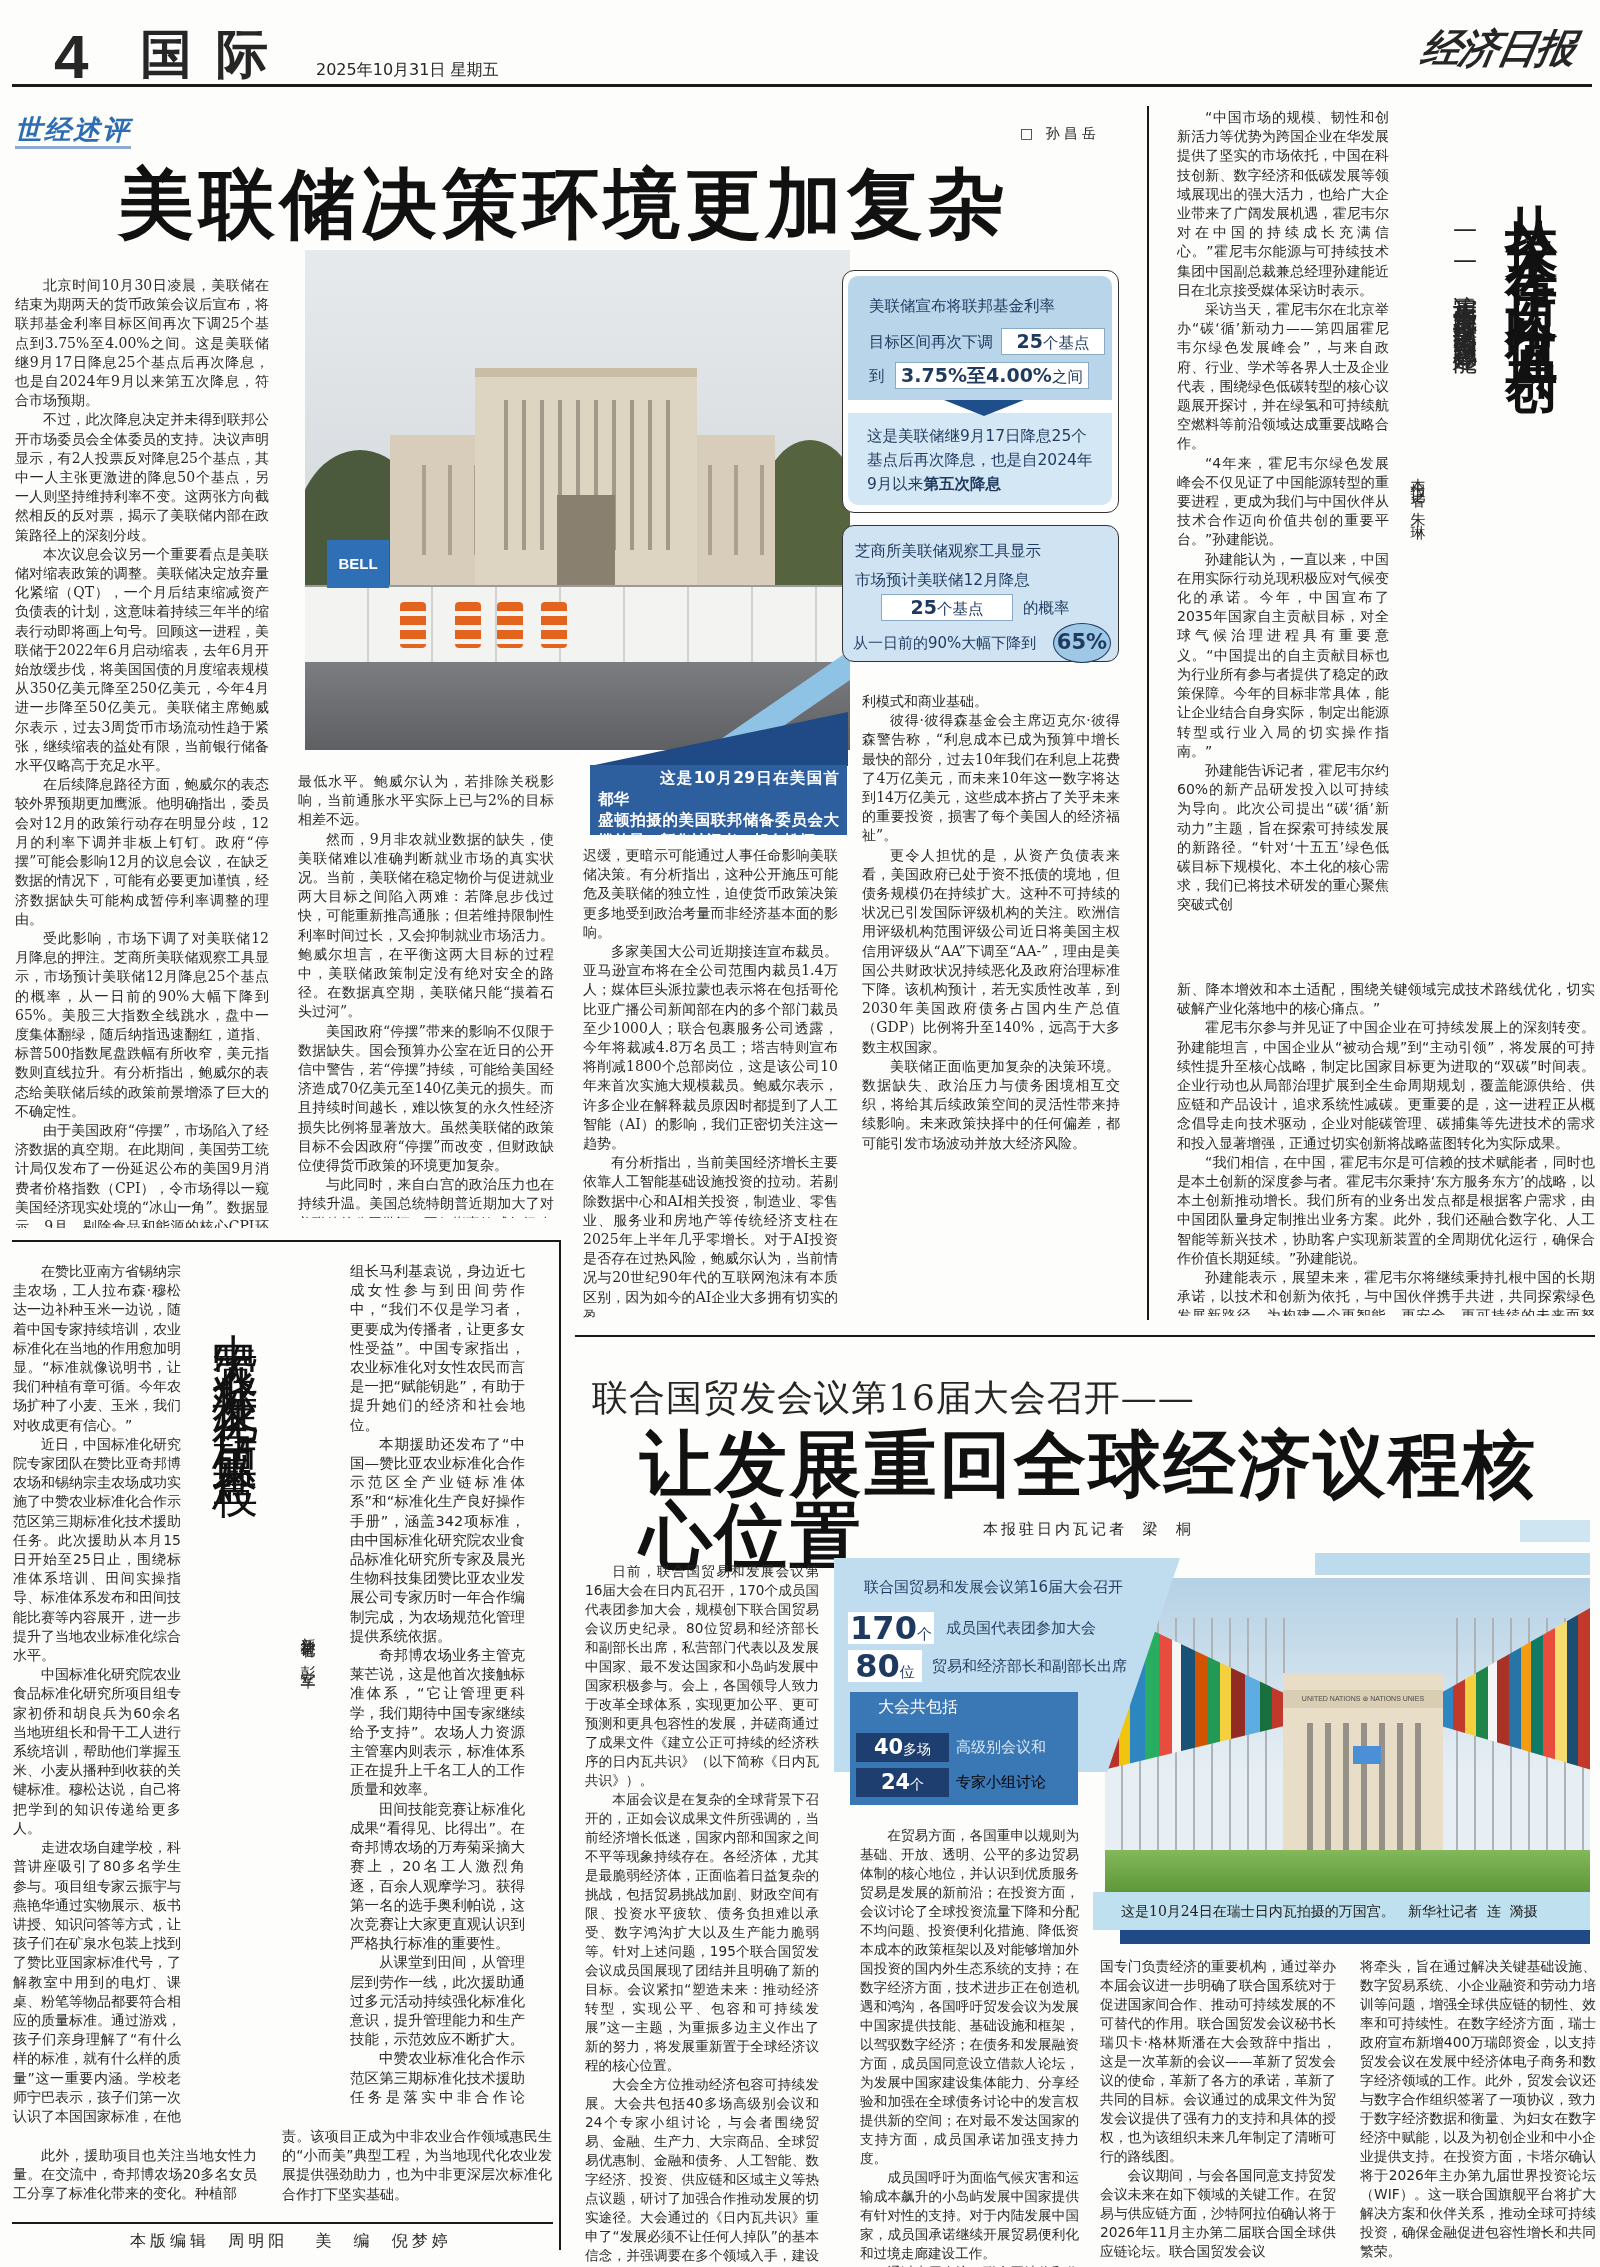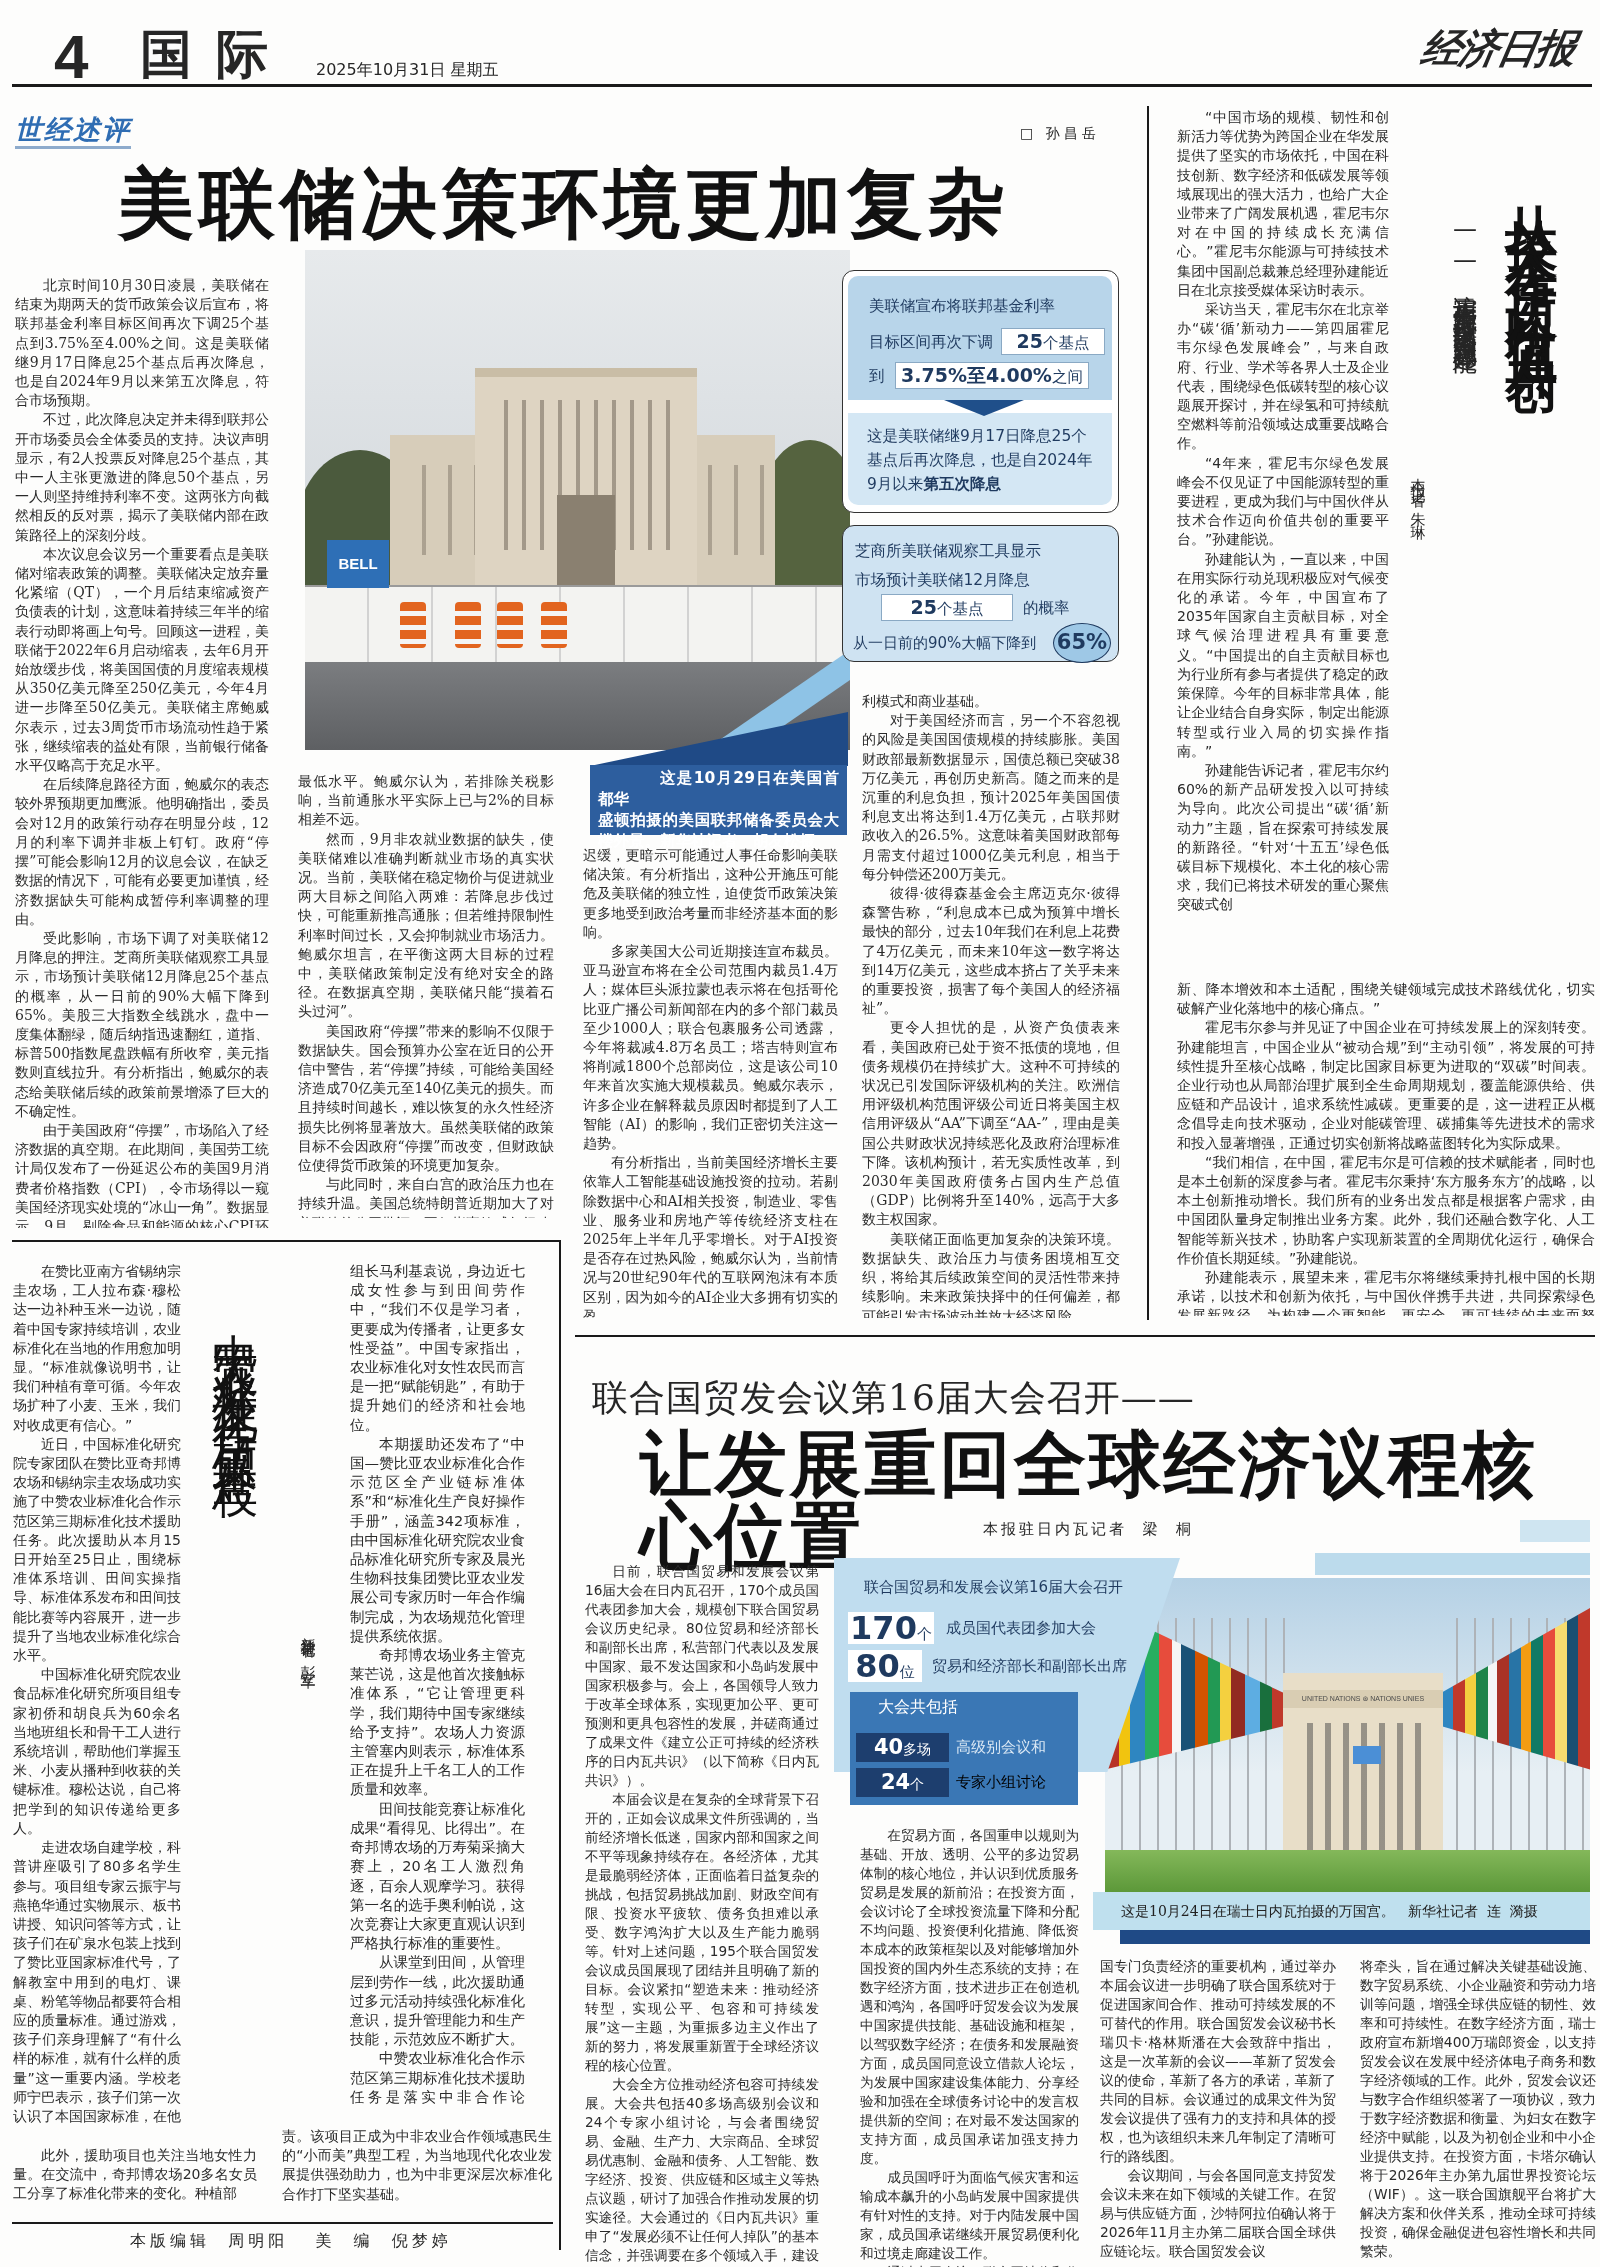--- a/index.html
+++ b/index.html
@@ -181,21 +181,20 @@
 </div>
 
 <div class="txt serif" style="left:583px;top:846px;width:255px;height:472px">
   <p class="cont">迟缓，更暗示可能通过人事任命影响美联储决策。有分析指出，这种公开施压可能危及美联储的独立性，迫使货币政策决策更多地受到政治考量而非经济基本面的影响。</p>
   <p>多家美国大公司近期接连宣布裁员。亚马逊宣布将在全公司范围内裁员1.4万人；媒体巨头派拉蒙也表示将在包括哥伦比亚广播公司新闻部在内的多个部门裁员至少1000人；联合包裹服务公司透露，今年将裁减4.8万名员工；塔吉特则宣布将削减1800个总部岗位，这是该公司10年来首次实施大规模裁员。鲍威尔表示，许多企业在解释裁员原因时都提到了人工智能（AI）的影响，我们正密切关注这一趋势。</p>
   <p>有分析指出，当前美国经济增长主要依靠人工智能基础设施投资的拉动。若剔除数据中心和AI相关投资，制造业、零售业、服务业和房地产等传统经济支柱在2025年上半年几乎零增长。对于AI投资是否存在过热风险，鲍威尔认为，当前情况与20世纪90年代的互联网泡沫有本质区别，因为如今的AI企业大多拥有切实的盈</p>
 </div>
 
 <div class="txt serif" style="left:862px;top:692px;width:258px;height:626px">
   <p class="cont">利模式和商业基础。</p>
-  <p>对于美国经济而言，另一个不容忽视的风险是美国国债规模的持续膨胀。美国财政部最新数据显示，国债总额已突破38万亿美元，再创历史新高。随之而来的是沉重的利息负担，预计2025年美国国债利息支出将达到1.4万亿美元，占联邦财政收入的26.5%。这意味着美国财政部每月需支付超过1000亿美元利息，相当于每分钟偿还200万美元。</p>
   <p>彼得·彼得森基金会主席迈克尔·彼得森警告称，“利息成本已成为预算中增长最快的部分，过去10年我们在利息上花费了4万亿美元，而未来10年这一数字将达到14万亿美元，这些成本挤占了关乎未来的重要投资，损害了每个美国人的经济福祉”。</p>
   <p>更令人担忧的是，从资产负债表来看，美国政府已处于资不抵债的境地，但债务规模仍在持续扩大。这种不可持续的状况已引发国际评级机构的关注。欧洲信用评级机构范围评级公司近日将美国主权信用评级从“AA”下调至“AA-”，理由是美国公共财政状况持续恶化及政府治理标准下降。该机构预计，若无实质性改革，到2030年美国政府债务占国内生产总值（GDP）比例将升至140%，远高于大多数主权国家。</p>
   <p>美联储正面临更加复杂的决策环境。数据缺失、政治压力与债务困境相互交织，将给其后续政策空间的灵活性带来持续影响。未来政策抉择中的任何偏差，都可能引发市场波动并放大经济风险。</p>
 </div>
 
 <div class="rule" style="left:1147px;top:106px;width:2px;height:1214px"></div>
 
 <div class="txt sans" style="left:1177px;top:108px;width:212px;height:868px">
   <p>“中国市场的规模、韧性和创新活力等优势为跨国企业在华发展提供了坚实的市场依托，中国在科技创新、数字经济和低碳发展等领域展现出的强大活力，也给广大企业带来了广阔发展机遇，霍尼韦尔对在中国的持续成长充满信心。”霍尼韦尔能源与可持续技术集团中国副总裁兼总经理孙建能近日在北京接受媒体采访时表示。</p>
   <p>采访当天，霍尼韦尔在北京举办“碳‘循’新动力——第四届霍尼韦尔绿色发展峰会”，与来自政府、行业、学术等各界人士及企业代表，围绕绿色低碳转型的核心议题展开探讨，并在绿氢和可持续航空燃料等前沿领域达成重要战略合作。</p>

